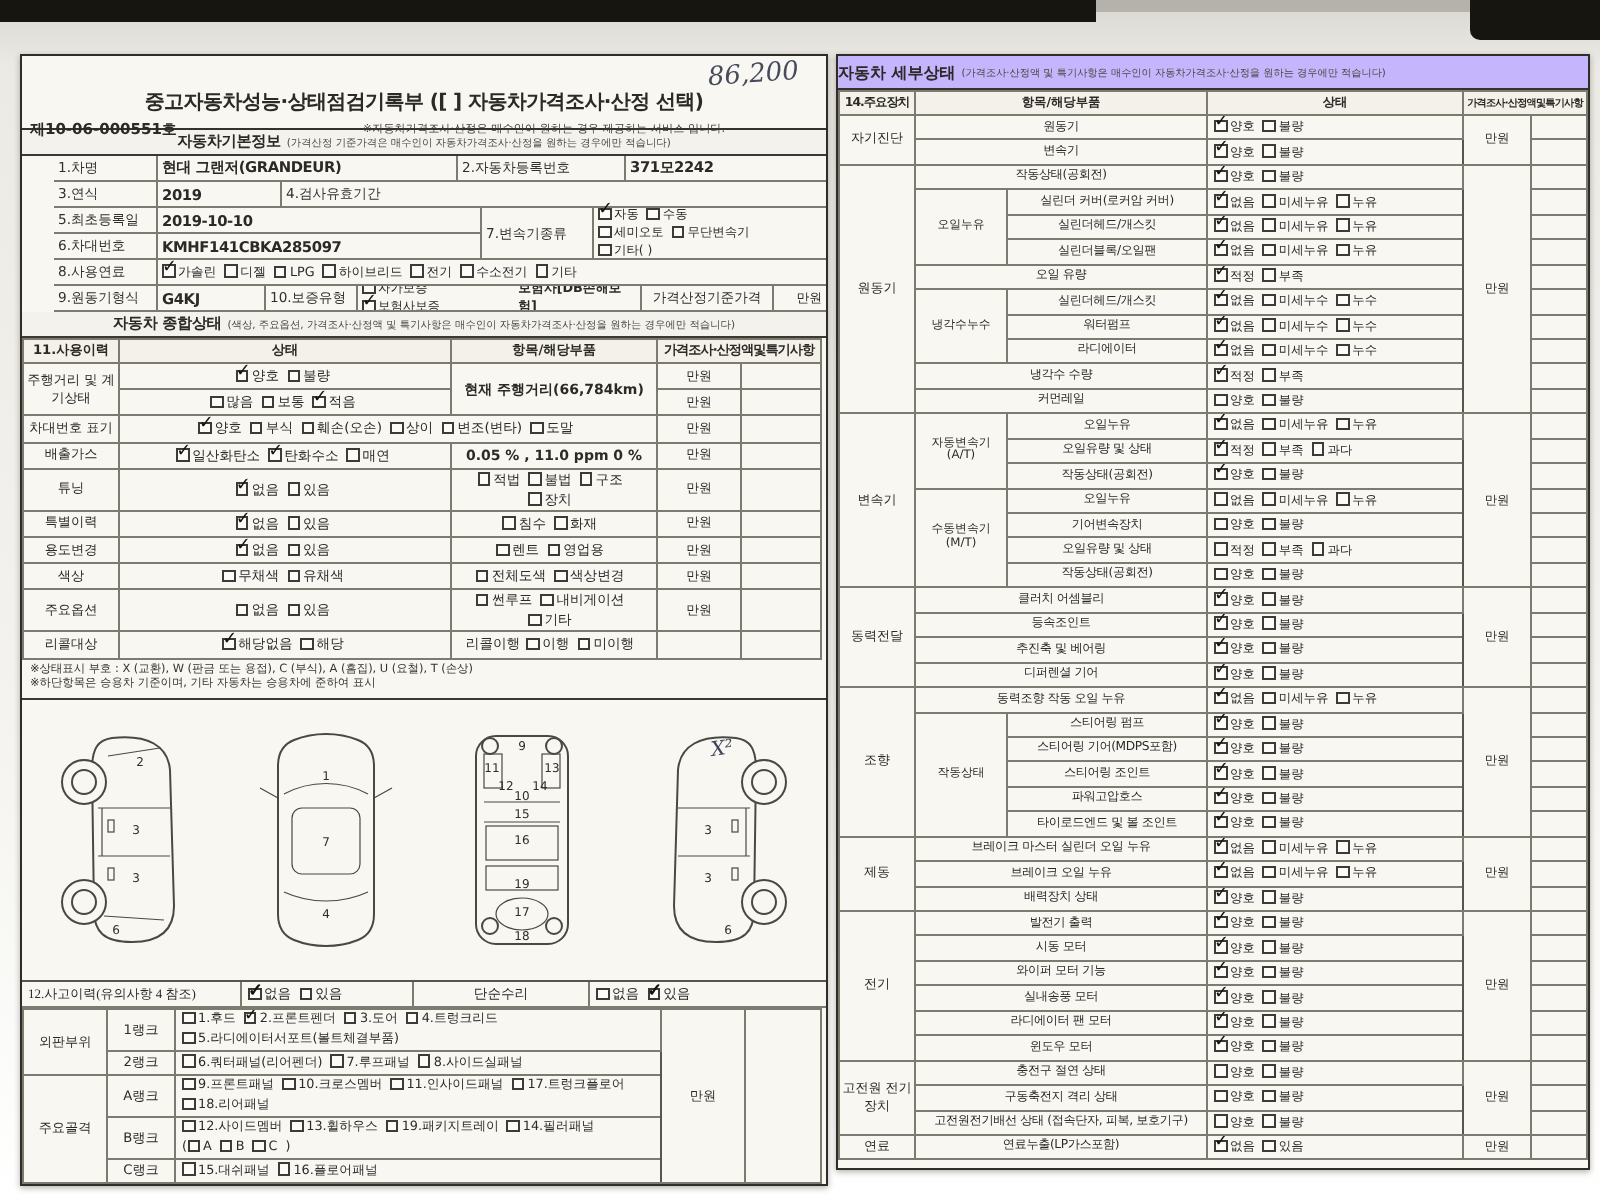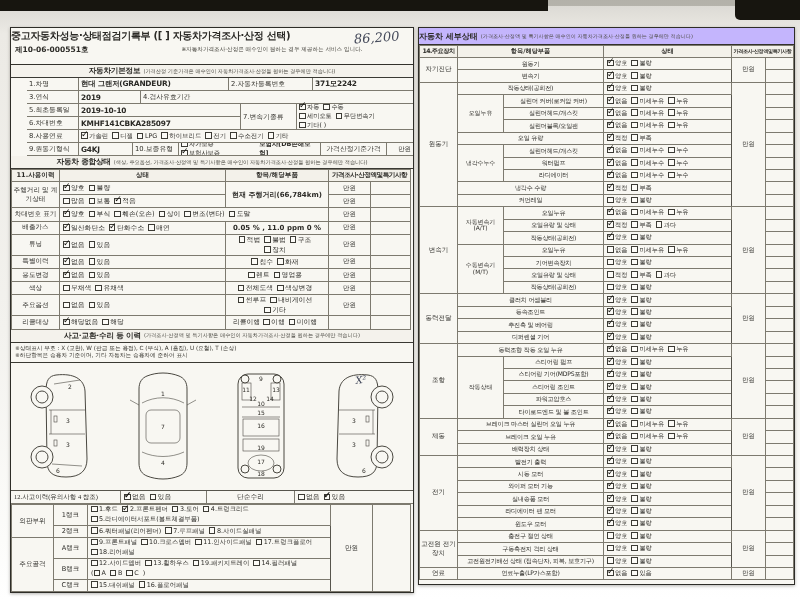--- a/index.html
+++ b/index.html
@@ -20,21 +20,21 @@
   .cb { width:6.5px; height:6.5px; border:1px solid #3c3b35; display:inline-block; vertical-align:-1px;
         margin-right:1.5px; background:#fcfbf7; position:relative; flex:none; }
   .cb.ck::after { content:"✓"; position:absolute; left:-1px; top:-4.5px; font-size:9px; font-weight:bold; color:#14130e; }
   .opt { white-space:nowrap; margin-right:4px; display:inline-block; }
   .ol { font-size:inherit; }
   table { border-collapse:collapse; table-layout:fixed; }
   td { border:1px solid #7d7a6f; overflow:hidden; padding:0 1px; vertical-align:middle; }
 
   
   .lp-head { position:relative; height:37px; flex:none; border-bottom:1.3px solid #33322c; }
-  .lp-title { text-align:left; font-weight:bold; font-size:10px; padding-top:1px; letter-spacing:-.3px; }
+  .lp-title { text-align:center; font-weight:bold; font-size:10px; padding-top:16px; letter-spacing:-.3px; }
   .lp-sub { display:flex; align-items:center; padding:2px 4px 0 4px; }
   .doc-no { font-weight:bold; font-size:7.5px; width:120px; }
   .lp-note { font-size:5.6px; color:#3c3b34; flex:1; text-align:center; }
   .hand86 { position:absolute; right:14px; top:2px; font-family:"DejaVu Serif",serif; font-style:italic;
             font-size:13px; color:#474c5c; transform:rotate(-4deg); }
 
   .shead { flex:none; height:13px; display:flex; justify-content:center; align-items:center; gap:3px;
            background:#f4f2ec; border-bottom:1.2px solid #3a3933; }
   .shead .st { font-weight:bold; font-size:7.6px; letter-spacing:-.2px; }
   .shead .sn { font-size:5.2px; color:#4a4942; }
@@ -50,21 +50,21 @@
   .bstack .brow { display:flex; flex:1; border-bottom:1px solid #7d7a6f; }
   .bstack .brow:last-child { border-bottom:none; }
   .optlines { display:flex; flex-direction:column; justify-content:center; flex:1; padding:0 2px; font-size:6.2px; }
   .warr-extra { font-size:6.4px; font-weight:bold; margin-left:1px; }
 
   #usage-table { width:400px; flex:none; font-size:6.8px; }
   #usage-table td { height:13.2px; }
   #usage-table thead td { height:12px; text-align:center; font-weight:bold; font-size:6.6px; background:#f3f1ea; }
   tr.half td { height:10.5px; }
   .ulbl { text-align:center; font-size:6.6px; }
-  .ust { padding-left:3px; }
+  .ust { padding-left:3px;text-align:center; }
   .upt { text-align:center; }
   .upt .ptext { font-weight:bold; font-size:7px; }
   .pprefix { margin-right:3px; }
   .upr { text-align:center; font-size:6.4px; border-left:1.1px solid #57554d; }
 
   .notes { flex:none; padding:2px 4px; font-size:5.7px; line-height:1.35; color:#34332d; border-bottom:1.2px solid #3a3933; }
 
   .diag { flex:1; display:flex; justify-content:space-around; align-items:center; border-bottom:1.1px solid #57554d; padding:2px 4px; }
   .diag svg { display:block; }
   .carline { stroke:#4a4841; fill:none; stroke-width:1; }
@@ -266,24 +266,20 @@
           <tr>
             <td class="ulbl">리콜대상</td>
             <td class="ust"><span class="opt"><span class="cb ck"></span><span class="ol">해당없음</span></span><span class="opt"><span class="cb"></span><span class="ol">해당</span></span></td>
             <td class="upt"><span class="pprefix">리콜이행</span><span class="opt"><span class="cb"></span><span class="ol">이행</span></span><span class="opt"><span class="cb"></span><span class="ol">미이행</span></span></td>
             <td class="upr"></td>
             <td class="unt"></td>
           </tr>
         </tbody>
     </table>
 
-    <div class="shead">
-      <span class="st">사고·교환·수리 등 이력</span>
-      <span class="sn">(가격조사·산정액 및 특기사항은 매수인이 자동차가격조사·산정을 원하는 경우에만 적습니다)</span>
-    </div>
     <div class="notes">
       <div>※상태표시 부호 : X (교환), W (판금 또는 용접), C (부식), A (흠집), U (요철), T (손상)</div>
       <div>※하단항목은 승용차 기준이며, 기타 자동차는 승용차에 준하여 표시</div>
     </div>
 
     <div class="diag">
       <svg id="svg-side-left" width="92" height="112" viewBox="0 0 92 112">
         <path class="carline" d="M38,5 C56,3 66,9 67,21 L69,89 C69,101 62,107 48,107 C34,107 29,102 29,91 L28,21 C28,10 31,6 38,5 Z"></path>
         <path class="carline thin" d="M31,40 L67,40 M31,64 L67,64 M33,40 L33,64"></path>
         <path class="carline thin" d="M36,14 L62,10 M34,94 L64,96"></path>

